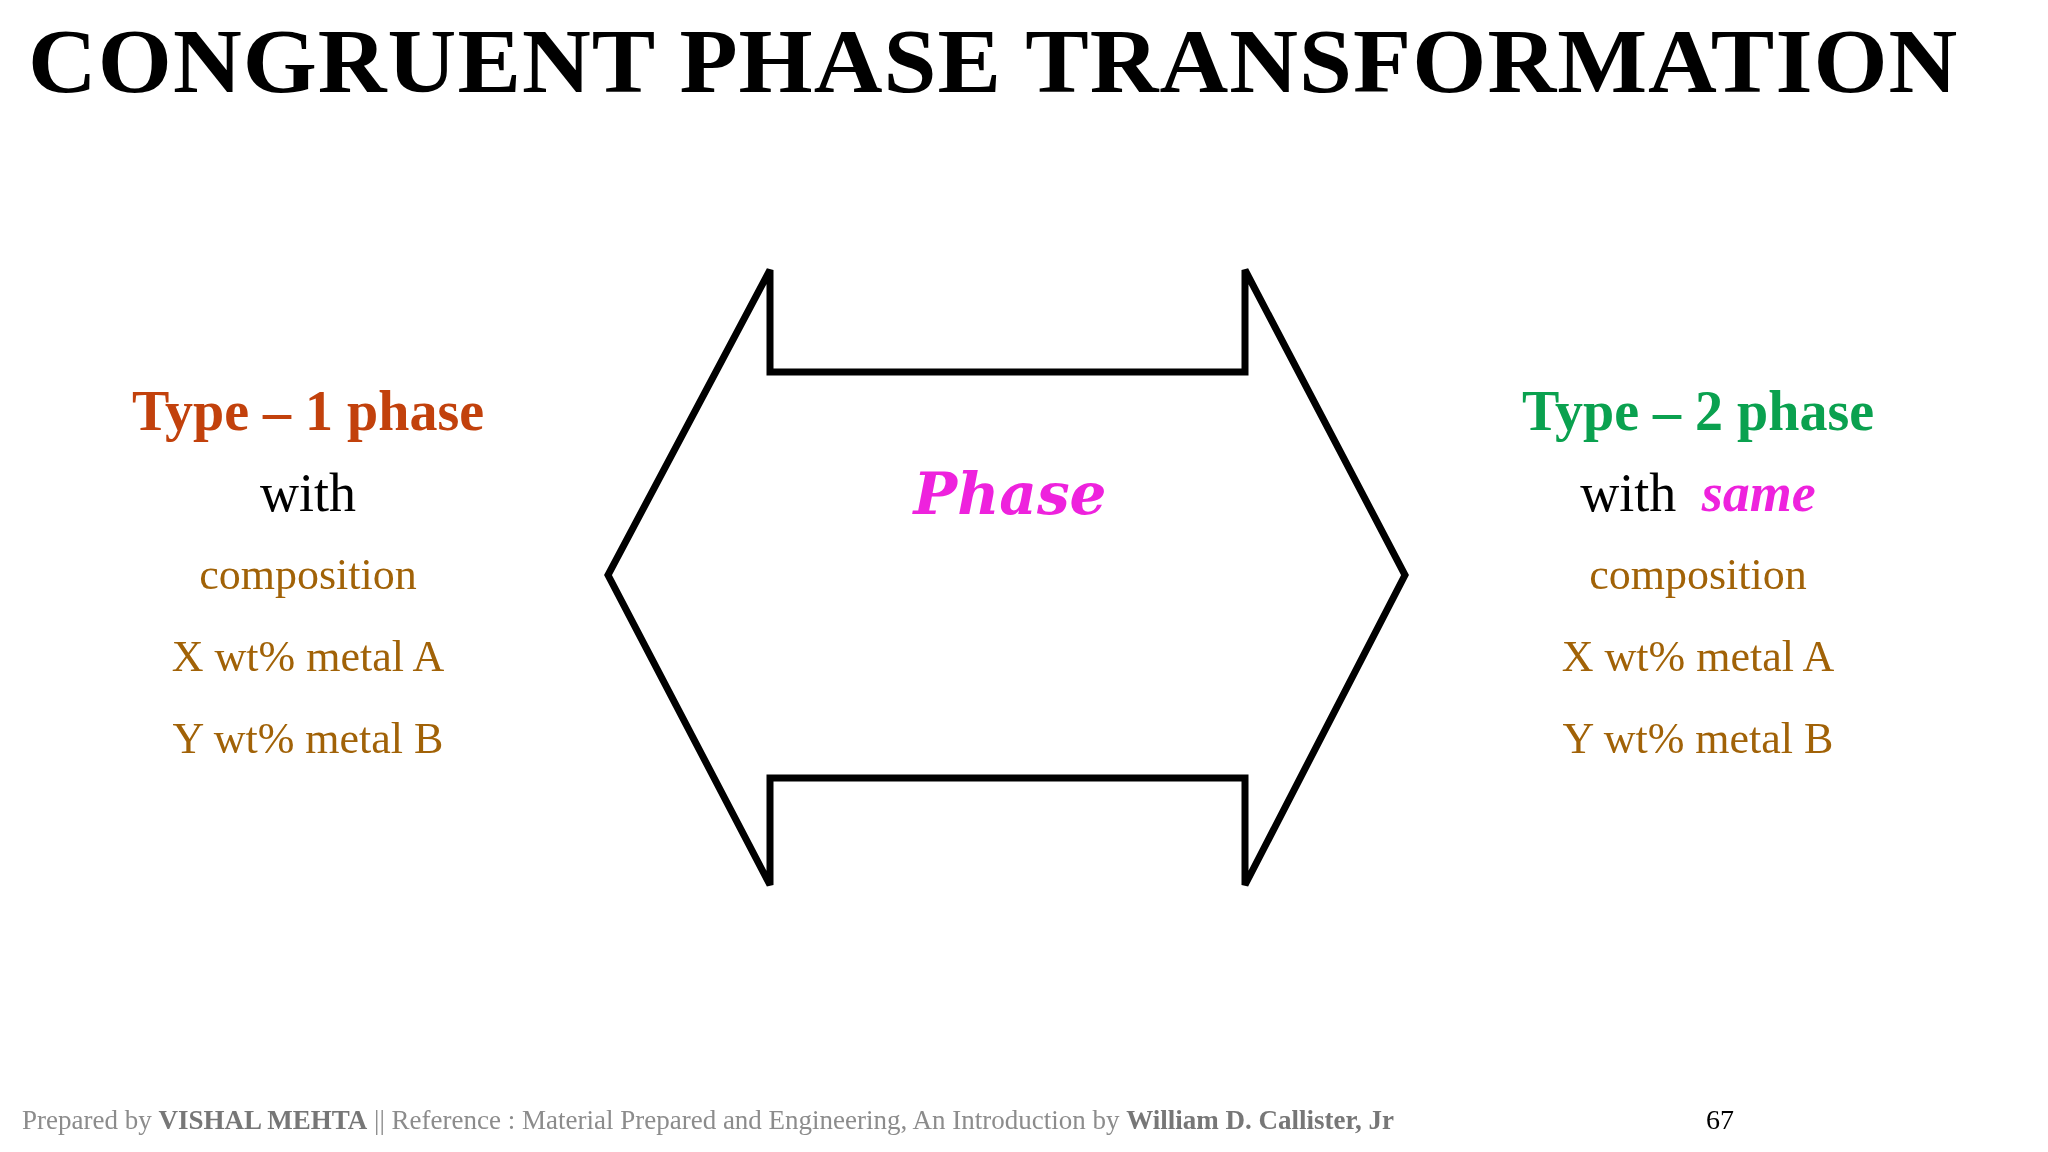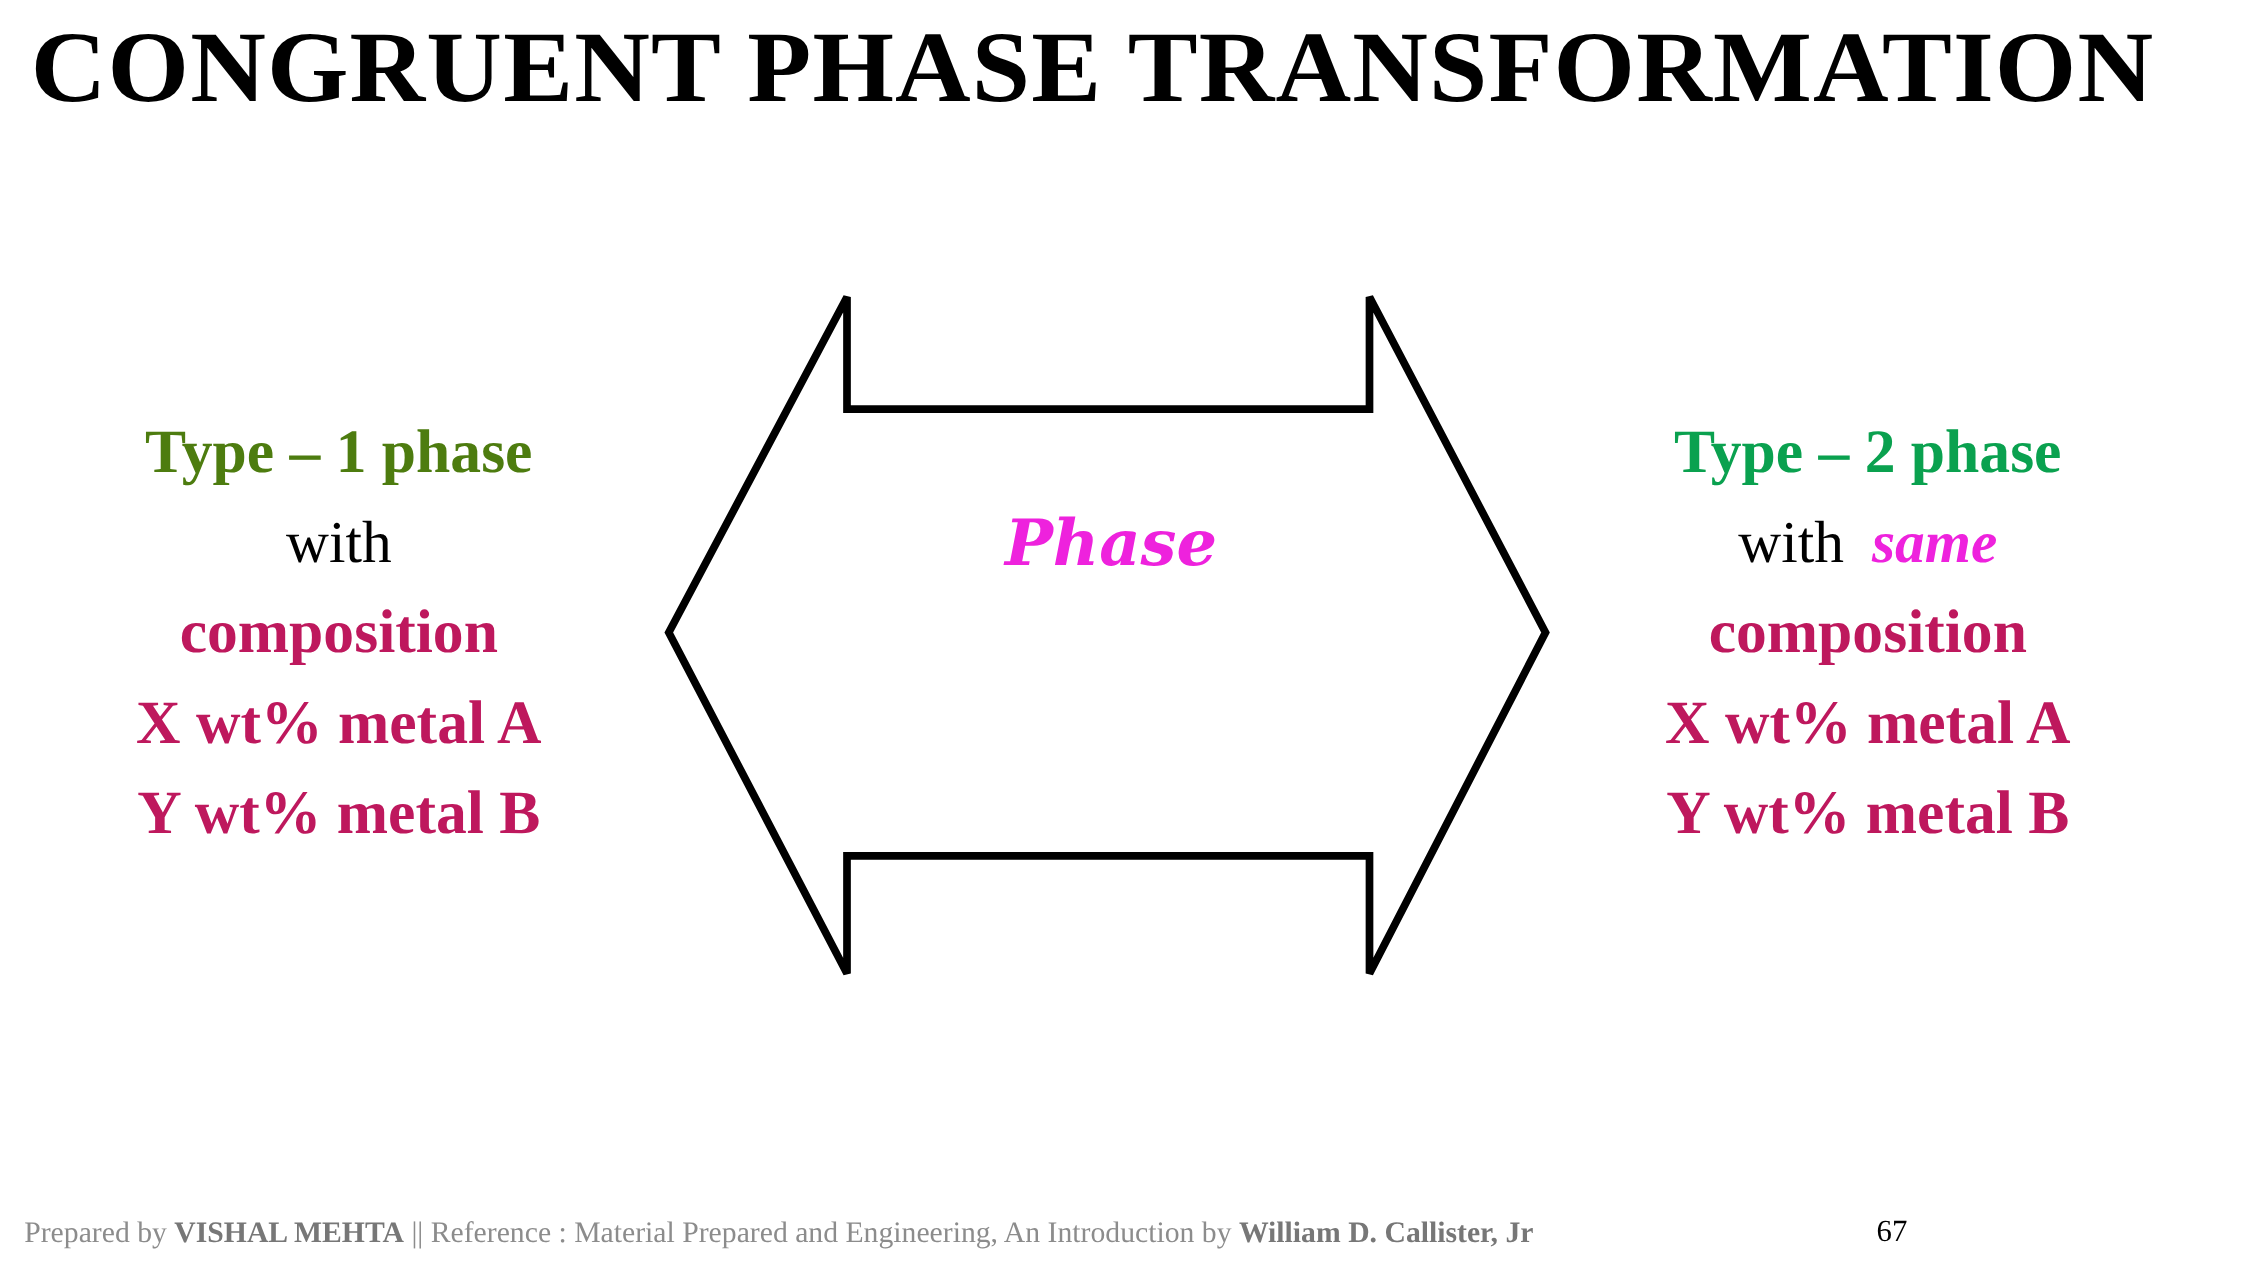--- a/index.html
+++ b/index.html
@@ -55,40 +55,40 @@
 
   .line {
     display: block;
     white-space: nowrap;
   }
 
   .type-label {
     font-weight: bold;
     font-size: 56px;
   }
-  .type-left  { color: #4d7c0f; }
+  .type-left  { color: #c2410c; }
   .type-right { color: #0aa14f; }
 
   .with-line {
     color: #000000;
     font-weight: normal;
     font-size: 54px;
   }
   .same-word {
     color: #ee22dd;
     font-weight: bold;
     font-style: italic;
     font-size: 54px;
     margin-left: 12px;
   }
 
   .navy {
-    color: #be185d;
-    font-weight: bold;
-    font-size: 56px;
+    color: #a16207;
+    font-weight: normal;
+    font-size: 44px;
   }
 
   
   .arrow-wrap {
     position: absolute;
     left: 590px;
     top: 250px;
     width: 840px;
     height: 660px;
   }

